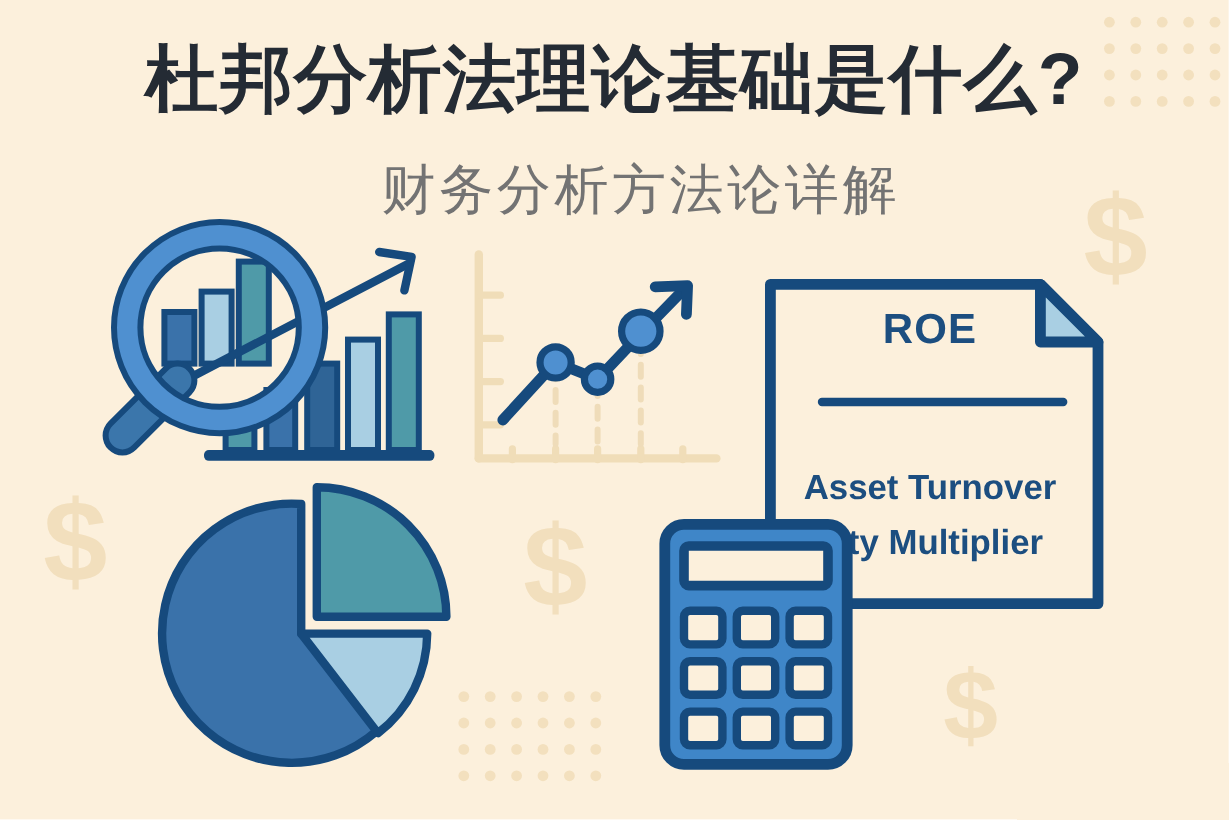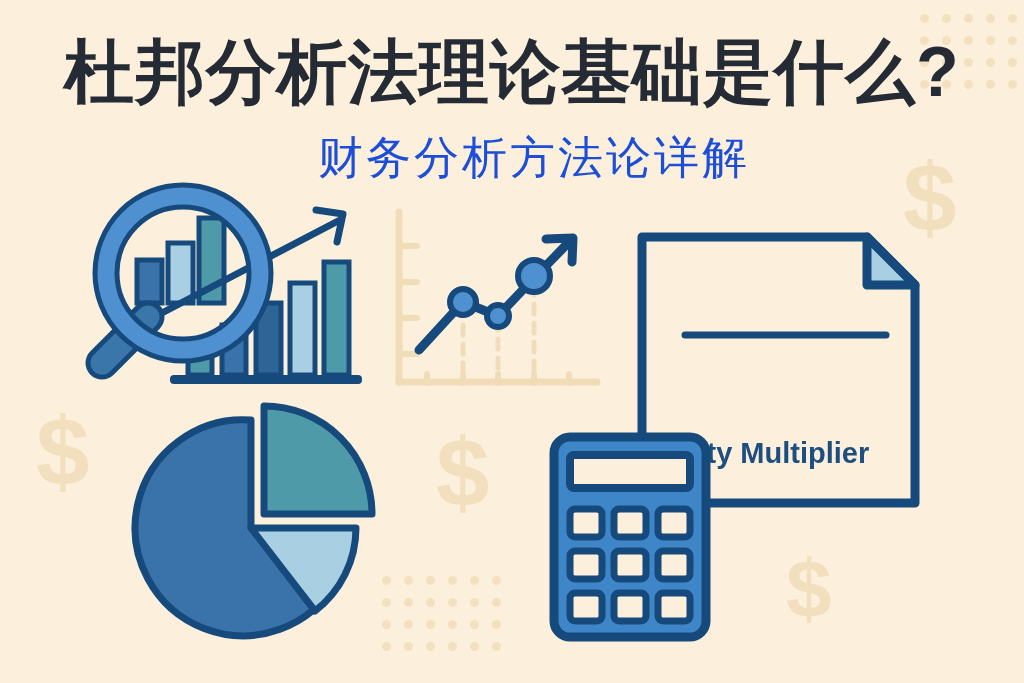--- a/index.html
+++ b/index.html
@@ -24,33 +24,33 @@
   .dotgrid{position:absolute;display:grid;pointer-events:none;}
   .dotgrid i{
     display:block;width:9px;height:9px;border-radius:50%;
     background:#f3e0be;
   }
 
   
   .title{
     position:absolute;left:0;right:0;top:26px;
     text-align:center;
-    font-size:70px;
+    font-size:61px;
     font-weight:700;
     letter-spacing:1px;
     color:#242b34;
     white-space:nowrap;
   }
   .subtitle{
     position:absolute;left:0;right:0;top:128px;
     text-align:center;
     font-size:45px;
     font-weight:400;
     letter-spacing:3px;
-    color:#1d4ed8;
+    color:#737373;
     white-space:nowrap;
     padding-left:44px;
   }
 
   
   .art{position:absolute;}
   .doc-text{
     position:absolute;
     color:#1c4e80;
     font-weight:700;
@@ -195,20 +195,22 @@
   </svg>
 
   <svg class="art" style="left:620px;top:215px;" width="310" height="310" viewBox="0 0 310 310">
 
     <path d="M 22,22 L 247,22 L 295,70 L 295,288 L 22,288 Z" fill="none" stroke="#164a7d" stroke-width="9" stroke-linejoin="round"></path>
 
     <path d="M 247,22 L 247,70 L 295,70 Z" fill="#a9cfe3" stroke="#164a7d" stroke-width="9" stroke-linejoin="round"></path>
 
     <line x1="65" y1="120" x2="266" y2="120" stroke="#164a7d" stroke-width="7" stroke-linecap="round"></line>
   </svg>
+  <div class="doc-text" id="doc-title" style="left:620px;top:255px;width:310px;text-align:center;">ROE</div>
+  <div class="doc-text doc-line" style="left:620px;top:391px;width:310px;text-align:center;">Asset Turnover</div>
   <div class="doc-text doc-line" style="left:620px;top:437px;width:310px;text-align:center;">uity Multiplier</div>
 
   <svg class="art" style="left:540px;top:425px;" width="180" height="225" viewBox="0 0 180 225">
 
     <rect x="14" y="12" width="152" height="200" rx="16" fill="#3f86c8" stroke="#164a7d" stroke-width="9"></rect>
 
     <rect x="30" y="30" width="120" height="33" rx="4" fill="#fcf0dc" stroke="#164a7d" stroke-width="8"></rect>
 
     <g fill="#fcf0dc" stroke="#164a7d" stroke-width="7">
       <rect x="30" y="84" width="32" height="28" rx="5"></rect>

